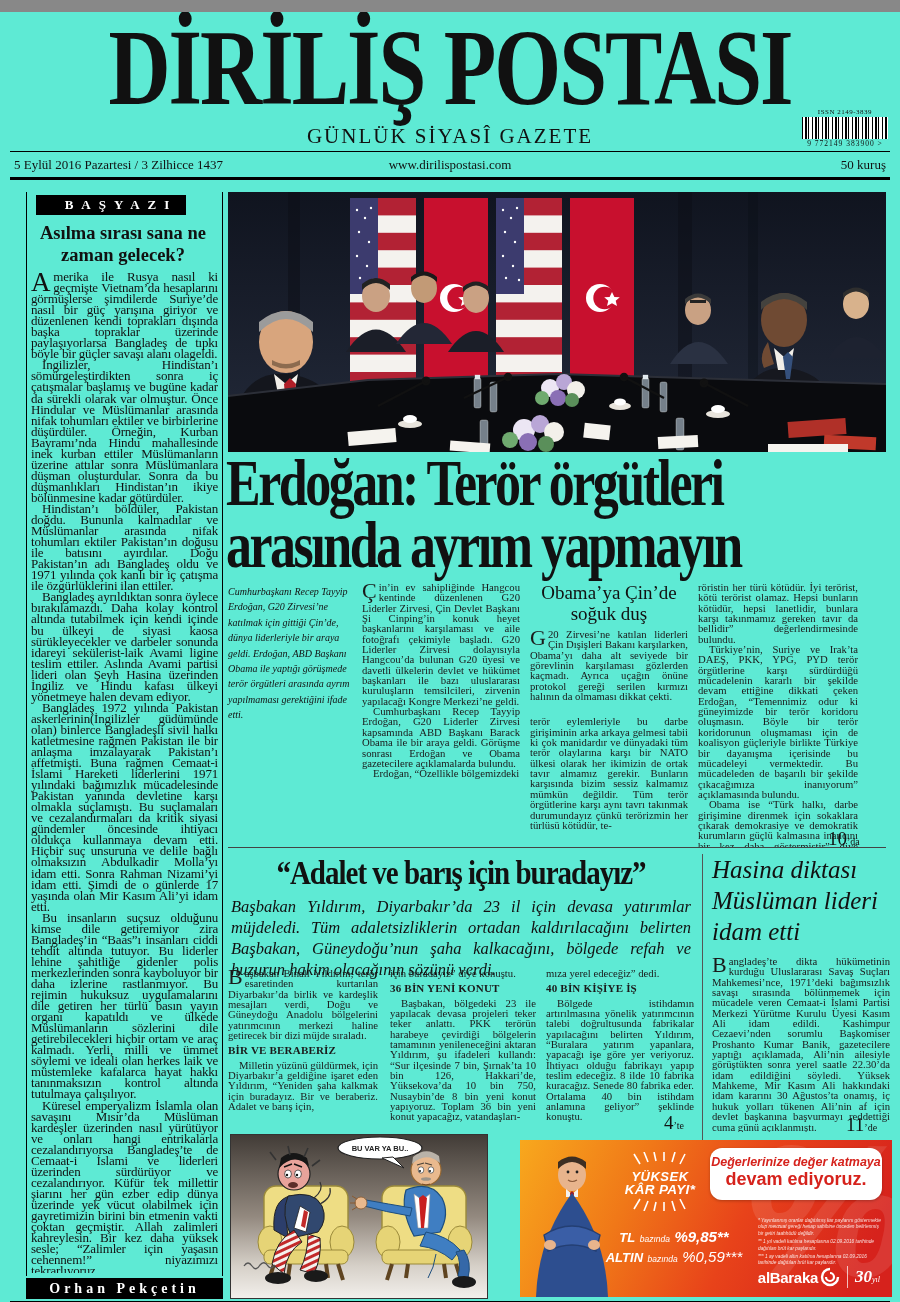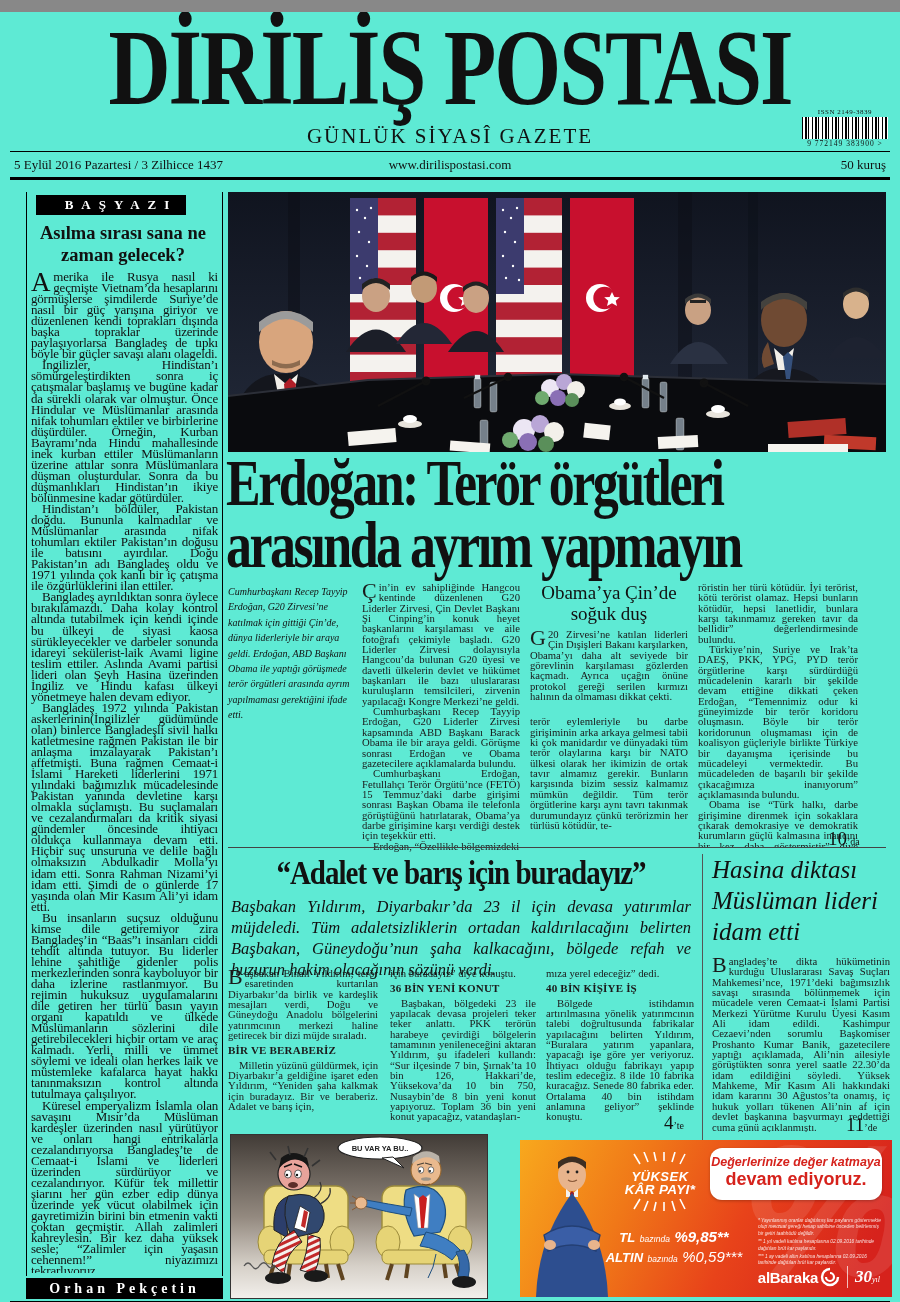--- a/index.html
+++ b/index.html
@@ -207,21 +207,20 @@
   <div class="abs" style="top:440px;left:226px;width:662px;font-weight:bold;font-size:52px;line-height:50px;letter-spacing:-2.5px;white-space:nowrap;transform:scaleY(1.25);transform-origin:top left;">
     <div>Erdoğan: Terör örgütleri</div>
     <div>arasında ayrım yapmayın</div>
   </div>
 
   <div class="abs" style="top:572px;left:228px;width:128px;font-style:italic;font-size:10px;line-height:15.4px;">Cumhurbaşkanı Recep Tayyip Erdoğan, G20 Zirvesi’ne katılmak için gittiği Çin’de, dünya liderleriyle bir araya geldi. Erdoğan, ABD Başkanı Obama ile yaptığı görüşmede terör örgütleri arasında ayrım yapılmaması gerektiğini ifade etti.</div>
 
   <div class="abs bt" style="top:570px;left:362px;width:158px;height:292px;">
     <p class="dcap">Çin’in ev sahipliğinde Hangcou kentinde düzenlenen G20 Liderler Zirvesi, Çin Devlet Başkanı Şi Cinping’in konuk heyet başkanlarını karşılaması ve aile fotoğrafı çekimiyle başladı. G20 Liderler Zirvesi dolayısıyla Hangcou’da bulunan G20 üyesi ve davetli ülkelerin devlet ve hükümet başkanları ile bazı uluslararası kuruluşların temsilcileri, zirvenin yapılacağı Kongre Merkezi’ne geldi.</p>
     <p>Cumhurbaşkanı Recep Tayyip Erdoğan, G20 Liderler Zirvesi kapsamında ABD Başkanı Barack Obama ile bir araya geldi. Görüşme sonrası Erdoğan ve Obama gazetecilere açıklamalarda bulundu.</p>
-    <p>Cumhurbaşkanı Erdoğan, Fetullahçı Terör Örgütü’nce (FETÖ) 15 Temmuz’daki darbe girişimi sonrası Başkan Obama ile telefonla görüştüğünü hatırlatarak, Obama’ya darbe girişimine karşı verdiği destek için teşekkür etti.</p>
     <p>Erdoğan, “Özellikle bölgemizdeki</p>
   </div>
 
   <div class="abs" style="top:570px;left:530px;width:158px;height:292px;overflow:hidden;">
     <div style="text-align:center;font-size:19px;line-height:21px;margin-bottom:5px;">Obama’ya Çin’de soğuk duş</div>
     <div class="bt dcap">G20 Zirvesi’ne katılan liderleri Çin Dışişleri Bakanı karşılarken, Obama’yı daha alt seviyede bir görevlinin karşılaması gözlerden kaçmadı. Ayrıca uçağın önüne protokol gereği serilen kırmızı halının da olmaması dikkat çekti.</div>
     <div class="bt" style="margin-top:15px;">terör eylemleriyle bu darbe girişiminin arka arkaya gelmesi tabii ki çok manidardır ve dünyadaki tüm terör olaylarına karşı bir NATO ülkesi olarak her ikimizin de ortak tavır almamız gerekir. Bunların karşısında bizim sessiz kalmamız mümkün değildir. Tüm terör örgütlerine karşı aynı tavrı takınmak durumundayız çünkü terörizmin her türlüsü kötüdür, te-</div>
   </div>
 
   <div class="abs bt" style="top:570px;left:698px;width:160px;height:266px;">

